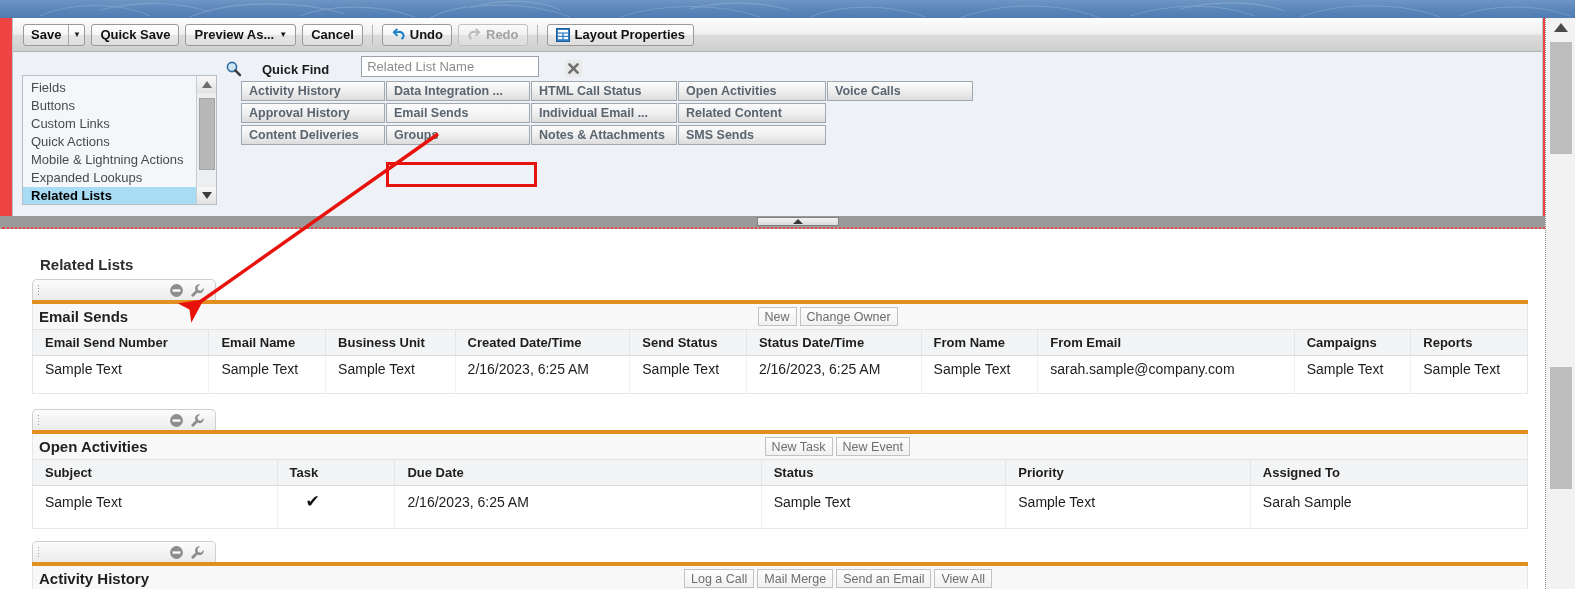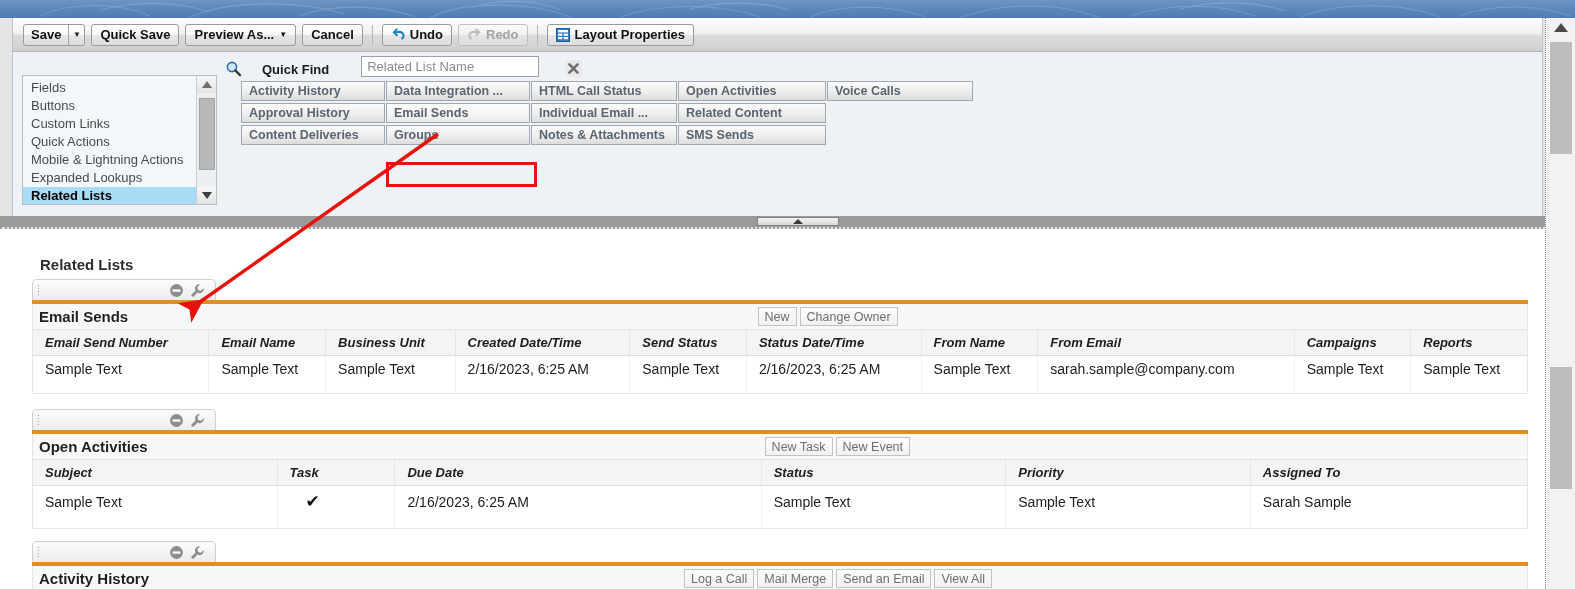--- a/index.html
+++ b/index.html
@@ -9,21 +9,21 @@
     overflow: hidden;
     font-family: "Liberation Sans", sans-serif;
     background: #ffffff;
   }
 
   #page {
     position: relative;
     width: 1575px;
     height: 589px;
     overflow: hidden;
-    background: #e5e5e5;
+    background: #ef4444;
   }
 
   
   .banner {
     position: absolute; left: 0; top: 0;
     width: 1575px; height: 18px;
     background: linear-gradient(to bottom, #6e96c4 0%, #5d88bb 45%, #4f7cb2 100%);
     overflow: hidden;
   }
   .banner svg { position: absolute; left: 0; top: 0; opacity: .33; }
@@ -225,21 +225,20 @@
 
   .rl-table { position: absolute; left: 0; width: 100%; border-collapse: collapse; }
   .rl-table th {
     background: #f3f4f5;
     border-top: 1px solid #e2e2e2;
     border-bottom: 1px solid #dcdcdc;
     border-right: 1px solid #e6e6e6;
     font-size: 13px; font-weight: bold; color: #1d1d1d;
     text-align: left; padding: 5px 0 5px 12px;
     height: 25px;
-    font-style: italic;
   }
   .rl-table td {
     border-bottom: 1px solid #e8e8e8;
     border-right: 1px solid #f0f0f0;
     font-size: 14px; color: #1d1d1d;
     padding: 5px 0 16px 12px;
     height: 28px;
     background: #fff;
   }
   .rl-table th:first-child, .rl-table td:first-child { border-left: 1px solid #e6e6e6; }

